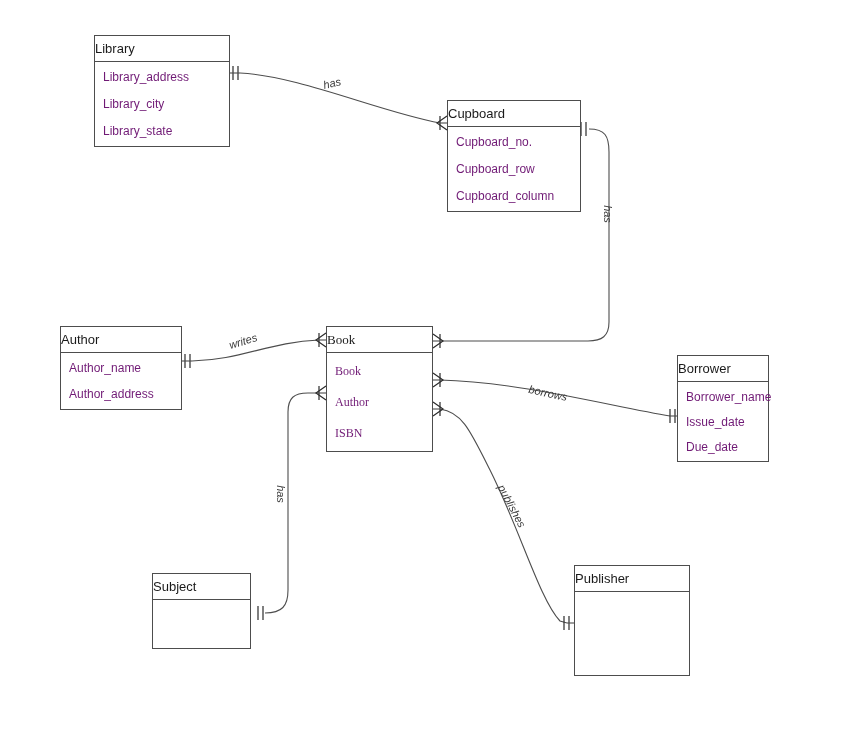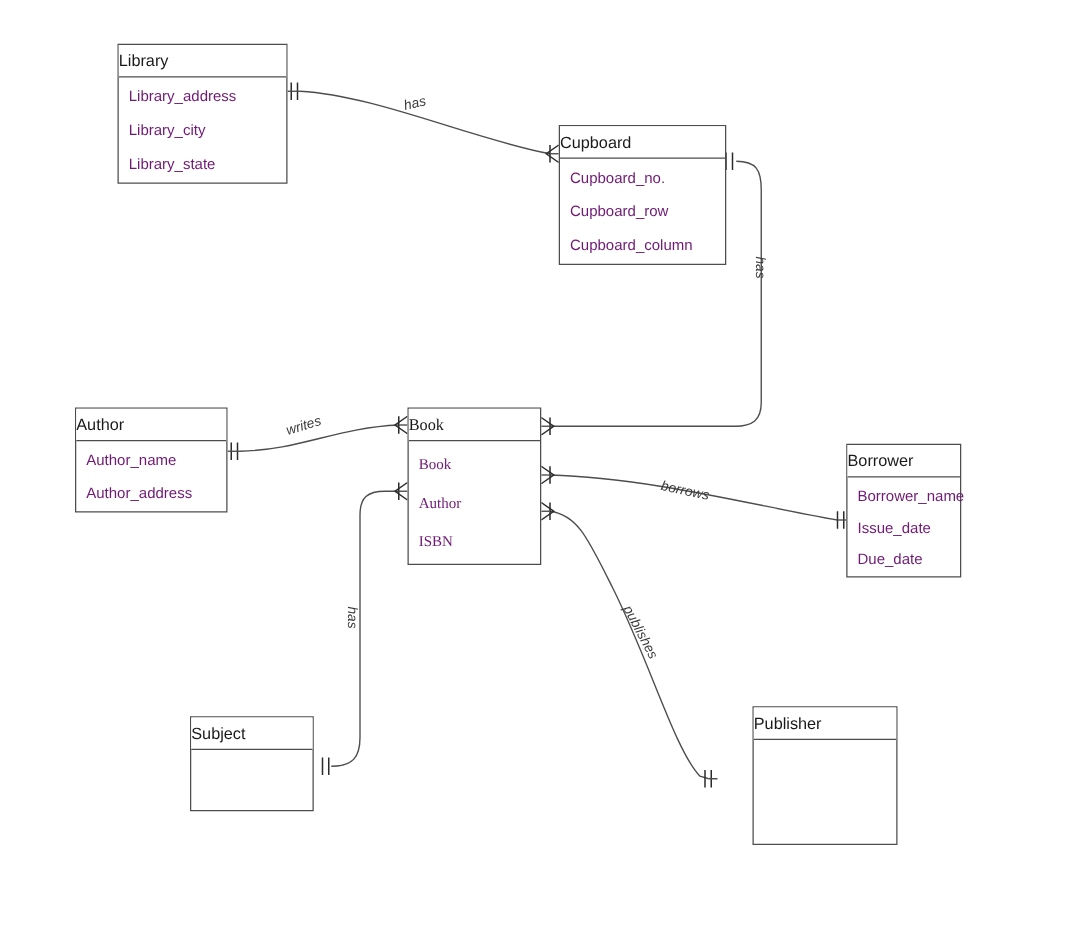--- a/index.html
+++ b/index.html
@@ -155,21 +155,21 @@
       <div class="attr">Borrower_name</div>
       <div class="attr">Issue_date</div>
       <div class="attr">Due_date</div>
     </div>
   </div>
 
   <div class="entity" id="entity-subject" style="left: 152px; top: 573px; width: 99px; height: 76px;">
     <div class="ent-title">Subject</div>
   </div>
 
-  <div class="entity" id="entity-publisher" style="left: 574px; top: 565px; width: 116px; height: 111px; margin-left: 28px;">
+  <div class="entity" id="entity-publisher" style="left: 574px; top: 565px; width: 116px; height: 111px;">
     <div class="ent-title">Publisher</div>
   </div>
 
   <div class="edge-label" id="label-rel-0" style="left: 332px; top: 83px; transform: translate(-50%, -50%) rotate(-13deg);">has</div>
   <div class="edge-label" id="label-rel-1" style="left: 608px; top: 214px; transform: translate(-50%, -50%) rotate(90deg);">has</div>
   <div class="edge-label" id="label-rel-2" style="left: 243px; top: 341px; transform: translate(-50%, -50%) rotate(-17deg);">writes</div>
   <div class="edge-label" id="label-rel-3" style="left: 548px; top: 393px; transform: translate(-50%, -50%) rotate(12deg);">borrows</div>
   <div class="edge-label" id="label-rel-4" style="left: 281px; top: 494px; transform: translate(-50%, -50%) rotate(90deg);">has</div>
   <div class="edge-label" id="label-rel-5" style="left: 512px; top: 506px; transform: translate(-50%, -50%) rotate(62deg);">publishes</div>
 

